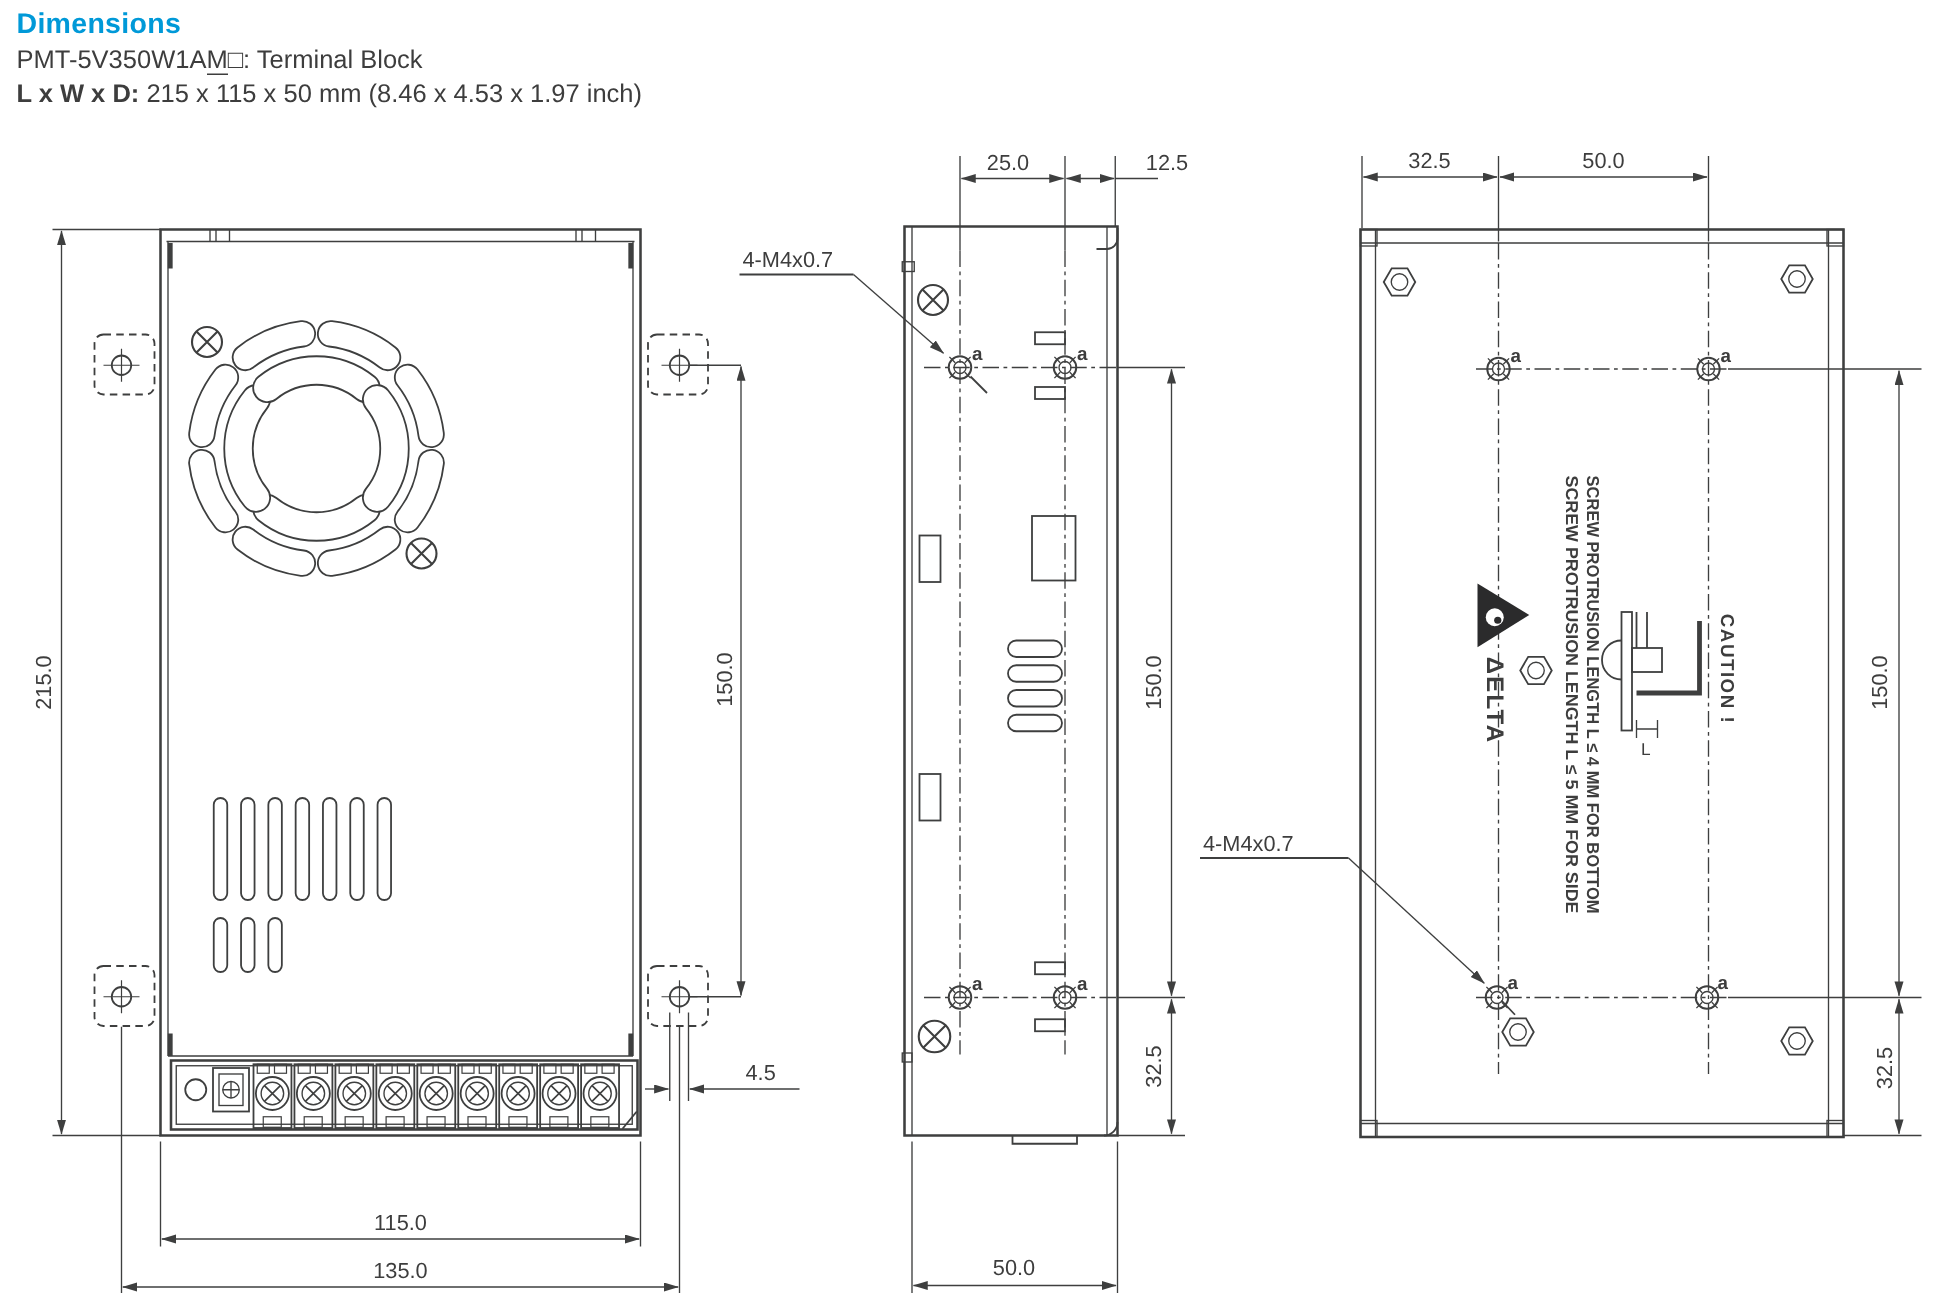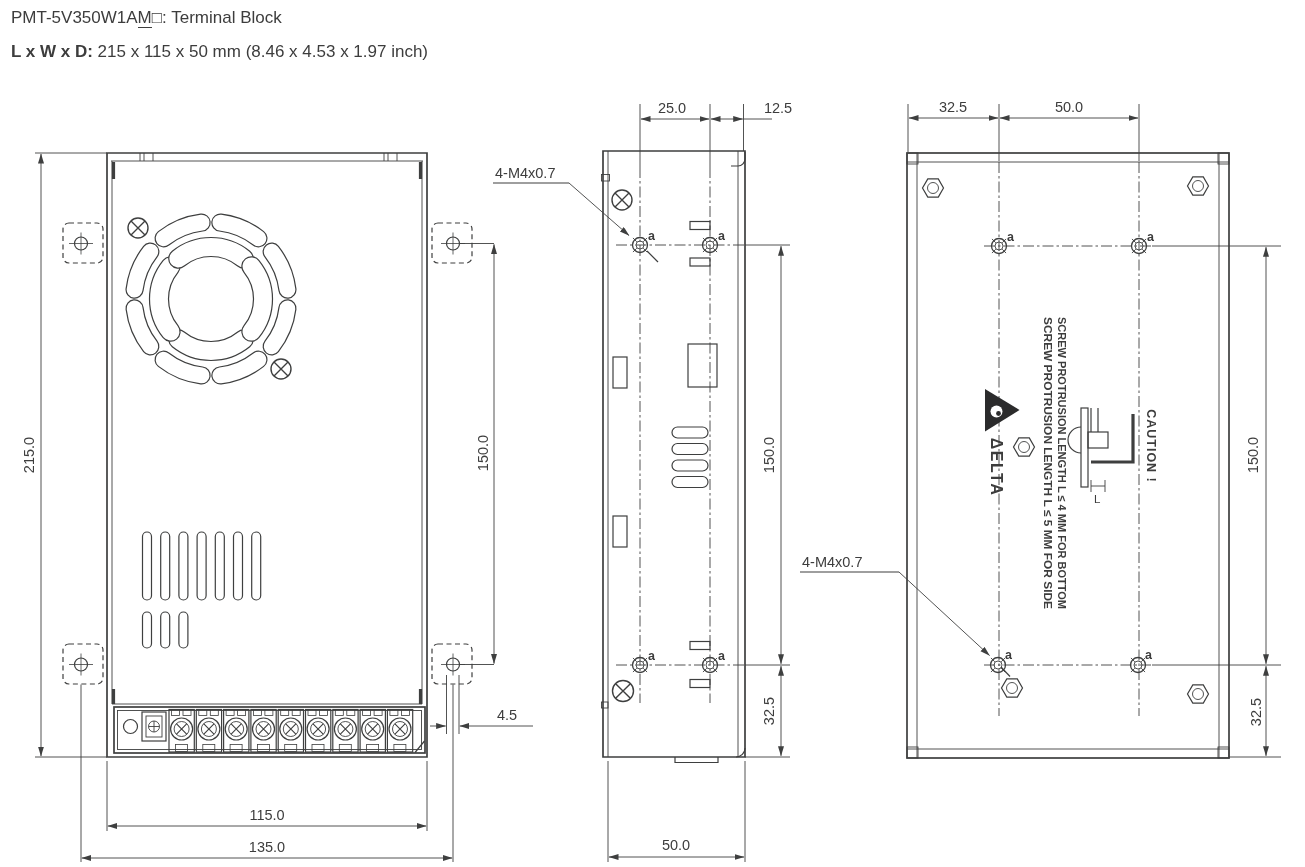--- a/index.html
+++ b/index.html
@@ -2,21 +2,21 @@
 <html><head>
 <meta charset="utf-8">
 <style>
   html,body{margin:0;padding:0;background:#fff;}
   #page{position:relative;width:1305px;height:867px;background:#fff;overflow:hidden;
         font-family:"Liberation Sans",sans-serif;color:#3d3d3d;}
   #hdr{position:absolute;left:11px;top:6px;}
   #hdr h1{margin:0;font-size:19px;font-weight:bold;color:#0099d8;letter-spacing:.2px;}
   .mline{margin-top:2px;font-size:17px;color:#3d3d3d;}
   .mline .um{border-bottom:1.5px solid #3d3d3d;}
-  .sline{margin-top:14px;font-size:17px;color:#3d3d3d;}
+  .sline{margin-top:3px;font-size:17px;color:#3d3d3d;}
   .sline b{font-weight:bold;}
   svg#draw{position:absolute;left:0;top:0;}
   svg text{font-family:"Liberation Sans",sans-serif;fill:#3d3d3d;font-size:14.5px;}
   .s0{stroke:#3e3f3f;stroke-width:.9;fill:none;}
   .s1{stroke:#3e3f3f;stroke-width:1.2;fill:none;}
   .s2{stroke:#3e3f3f;stroke-width:1.7;fill:none;}
   .s3{stroke:#3e3f3f;stroke-width:3.2;fill:none;}
   .cl{stroke:#3e3f3f;stroke-width:.9;fill:none;stroke-dasharray:11 3 2.5 3;}
   .dim{stroke:#3e3f3f;stroke-width:.9;fill:none;}
   .ta{font-size:12.5px;font-weight:bold;}
@@ -24,20 +24,21 @@
   .capt{font-size:12.5px;font-weight:600;letter-spacing:1px;}
   .logo{font-size:16px;font-weight:800;letter-spacing:1.5px;}
   .lsym{font-size:11.5px;}
 </style>
 </head>
 <body>
 
 <div id="page">
 
   <div id="hdr">
+    <h1>Dimensions</h1>
     <div class="mline"><span>PMT-5V350W1A</span><span class="um">M</span><span>□</span><span>: Terminal Block</span></div>
     <div class="sline"><b>L x W x D:</b> <span>215 x 115 x 50 mm (8.46 x 4.53 x 1.97 inch)</span></div>
   </div>
 
   <svg id="draw" width="1305" height="867" viewBox="0 0 1305 867">
     <defs>
       <marker id="arr" markerWidth="12" markerHeight="8" refX="9.5" refY="3" orient="auto-start-reverse" markerUnits="userSpaceOnUse">
         <path d="M0,0 L10,3 L0,6 Z" fill="#3e3f3f"></path>
       </marker>
     </defs>

